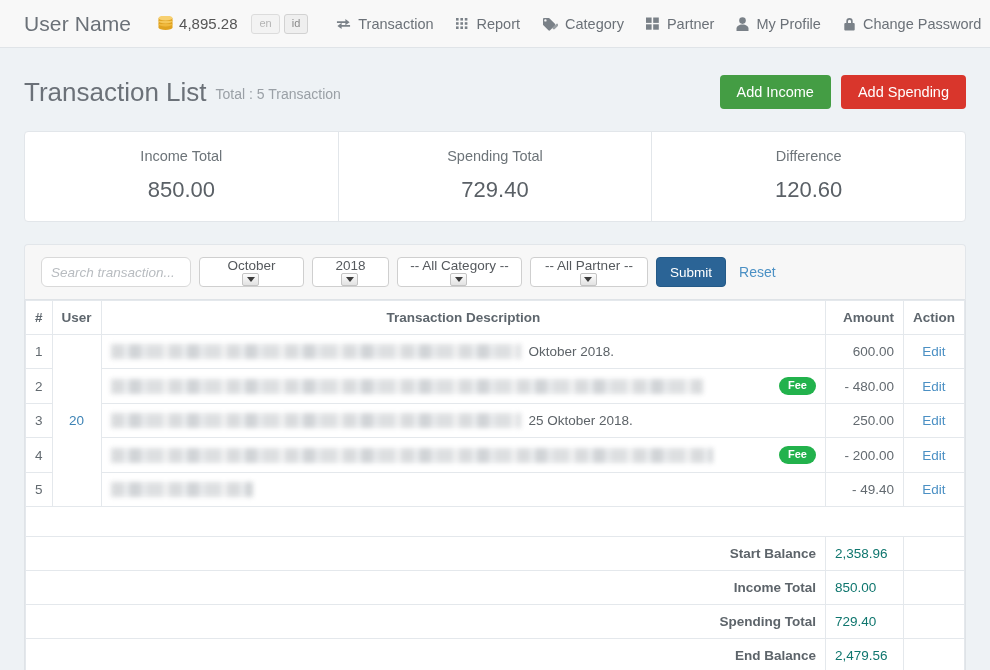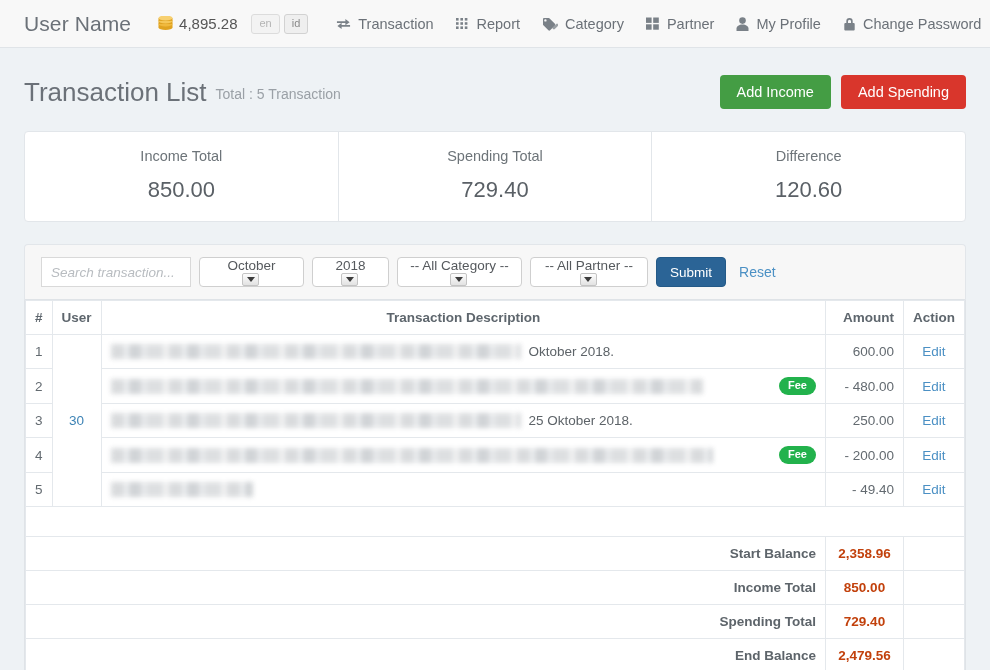--- a/index.html
+++ b/index.html
@@ -123,21 +123,21 @@
     border: 1px solid #e2e6ea;
     border-radius: 4px 4px 0 0;
     border-bottom: none;
     padding: 12px 16px;
     display: flex;
     align-items: center;
   }
   .inp {
     height: 30px;
     border: 1px solid #d9d9d9;
-    border-radius: 0;
+    border-radius: 6px;
     background: #ffffff;
     font-family: inherit;
     font-size: 13.5px;
     color: #6b7178;
     padding: 0 9px;
     margin-right: 8px;
     outline: none;
   }
   .inp::placeholder { color: #b8bcc0; font-style: italic; }
   #search-input { width: 150px; }
@@ -255,21 +255,21 @@
     color: #ffffff;
     font-size: 11px;
     font-weight: bold;
     border-radius: 9px;
     padding: 3px 9px 4px;
     line-height: 1;
     flex-shrink: 0;
   }
   .spacer-row td { height: 30px; border-left: 1px solid #e4e8ec; }
   .foot-label { text-align: right; font-weight: bold; color: #5d646a; }
-  .foot-value { text-align: center; font-weight: bold; color: #c2410c; }
+  .foot-value { text-align: left; font-weight: normal; color: #0f766e; }
   tfoot td { height: 34px; }
 </style>
 </head>
 <body>
 
 <div class="navbar">
 
   <div class="brand">User Name</div>
 
   <div class="balance-wrap">
@@ -428,21 +428,21 @@
         <th>Transaction Description</th>
         <th class="c-amt">Amount</th>
         <th class="c-act">Action</th>
       </tr>
     </thead>
     <tbody>
 
       <tr>
         <td class="c-num">1</td>
         <td class="c-date" rowspan="5">
-          <a class="date-link">30</a>
+          <a class="date-link">20</a>
         </td>
         <td class="desc-cell">
           <div class="desc-inner">
             <span class="redact" style="width:410px"></span>
             <span class="vis-text">Oktober 2018.</span>
           </div>
         </td>
         <td class="c-amt">600.00</td>
         <td class="c-act">
           <a class="edit-link">Edit</a>

